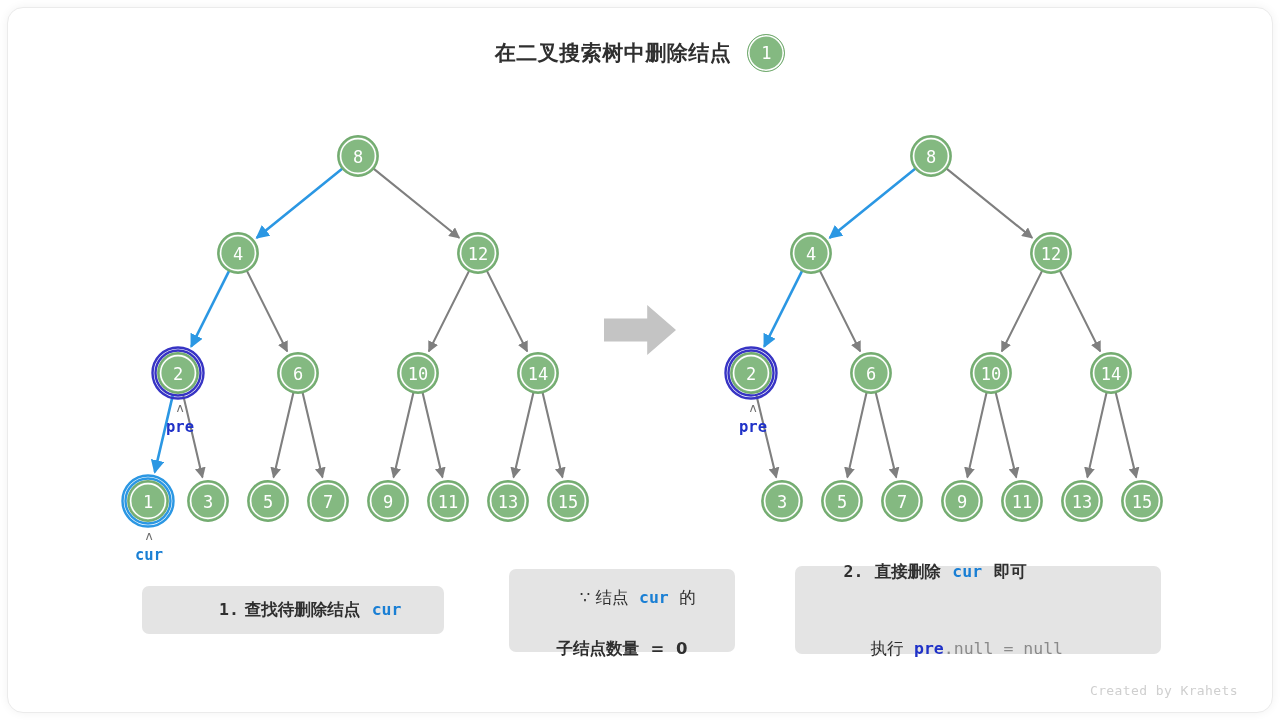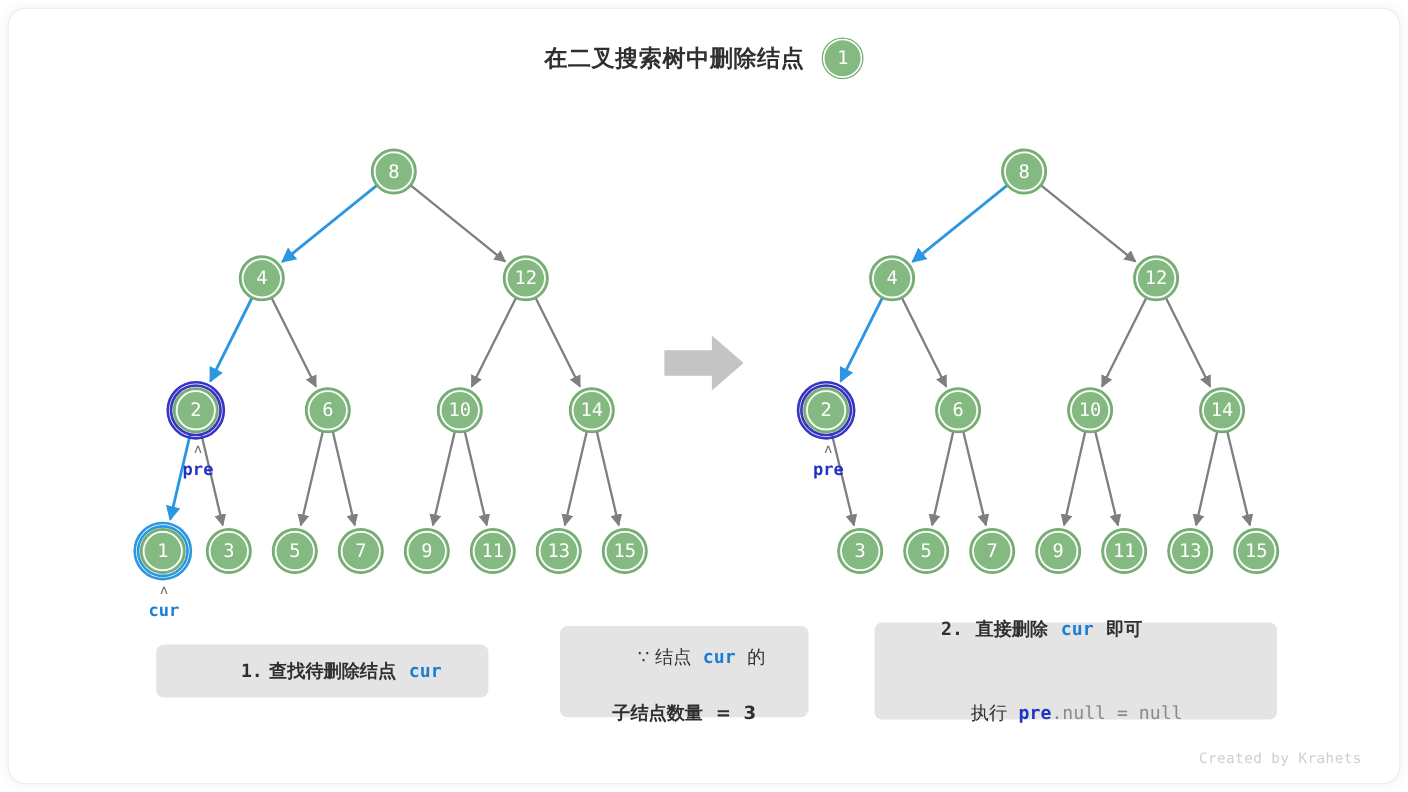--- a/index.html
+++ b/index.html
@@ -111,21 +111,21 @@
     line-height: 1.55;
   }
   .mono { font-family: "DejaVu Sans Mono", "Liberation Mono", monospace; }
   .blue-cur { color: #1a7fd4; font-weight: bold; }
   .blue-pre { color: #2032c8; font-weight: bold; }
   .gray-code { color: #8a8a8a; font-weight: normal; }
   .cap-num { font-family: "DejaVu Sans Mono", "Liberation Mono", monospace; font-weight: bold; }
 
   #caption-left  { left: 142px; top: 586px; width: 302px; height: 48px; align-items: center; }
   #caption-mid   { left: 509px; top: 569px; width: 226px; height: 83px; align-items: center; }
-  #caption-right { left: 795px; top: 566px; width: 366px; height: 88px; padding-left: 26px; }
+  #caption-right { left: 795px; top: 566px; width: 366px; height: 88px; padding-left: 14px; }
   #caption-right .caption-line { text-align: left; }
 
   
   .credit {
     position: absolute;
     right: 42px;
     bottom: 22px;
     font-family: "DejaVu Sans Mono", "Liberation Mono", monospace;
     font-size: 13px;
     color: #cfcfcf;
@@ -357,21 +357,21 @@
   <div class="caption" id="caption-left">
     <div class="caption-line" style="text-align:right;">
       <span class="cap-num">1.</span><span> </span><span>查找待删除结点</span><span>  </span><span class="mono blue-cur">cur</span>
     </div>
   </div>
 
   <div class="caption" id="caption-mid">
     <div class="caption-line" style="text-align:center; font-weight:normal;">
       <span>∵ 结点</span><span>  </span><span class="mono blue-cur">cur</span><span>  </span><span>的</span>
     </div>
-    <div class="caption-line" style="text-align:center;">子结点数量  =  3</div>
+    <div class="caption-line" style="text-align:center;">子结点数量  =  0</div>
   </div>
 
   <div class="caption" id="caption-right">
     <div class="caption-line">
       <span class="cap-num">2.</span><span>  </span><span>直接删除</span><span>  </span><span class="mono blue-cur">cur</span><span>  </span><span>即可</span>
     </div>
     <div class="caption-line" style="font-weight:normal;">
       <span style="display:inline-block; width:30px;"></span><span>执行</span><span>  </span><span class="mono blue-pre">pre</span><span class="mono gray-code">.null = null</span>
     </div>
   </div>

